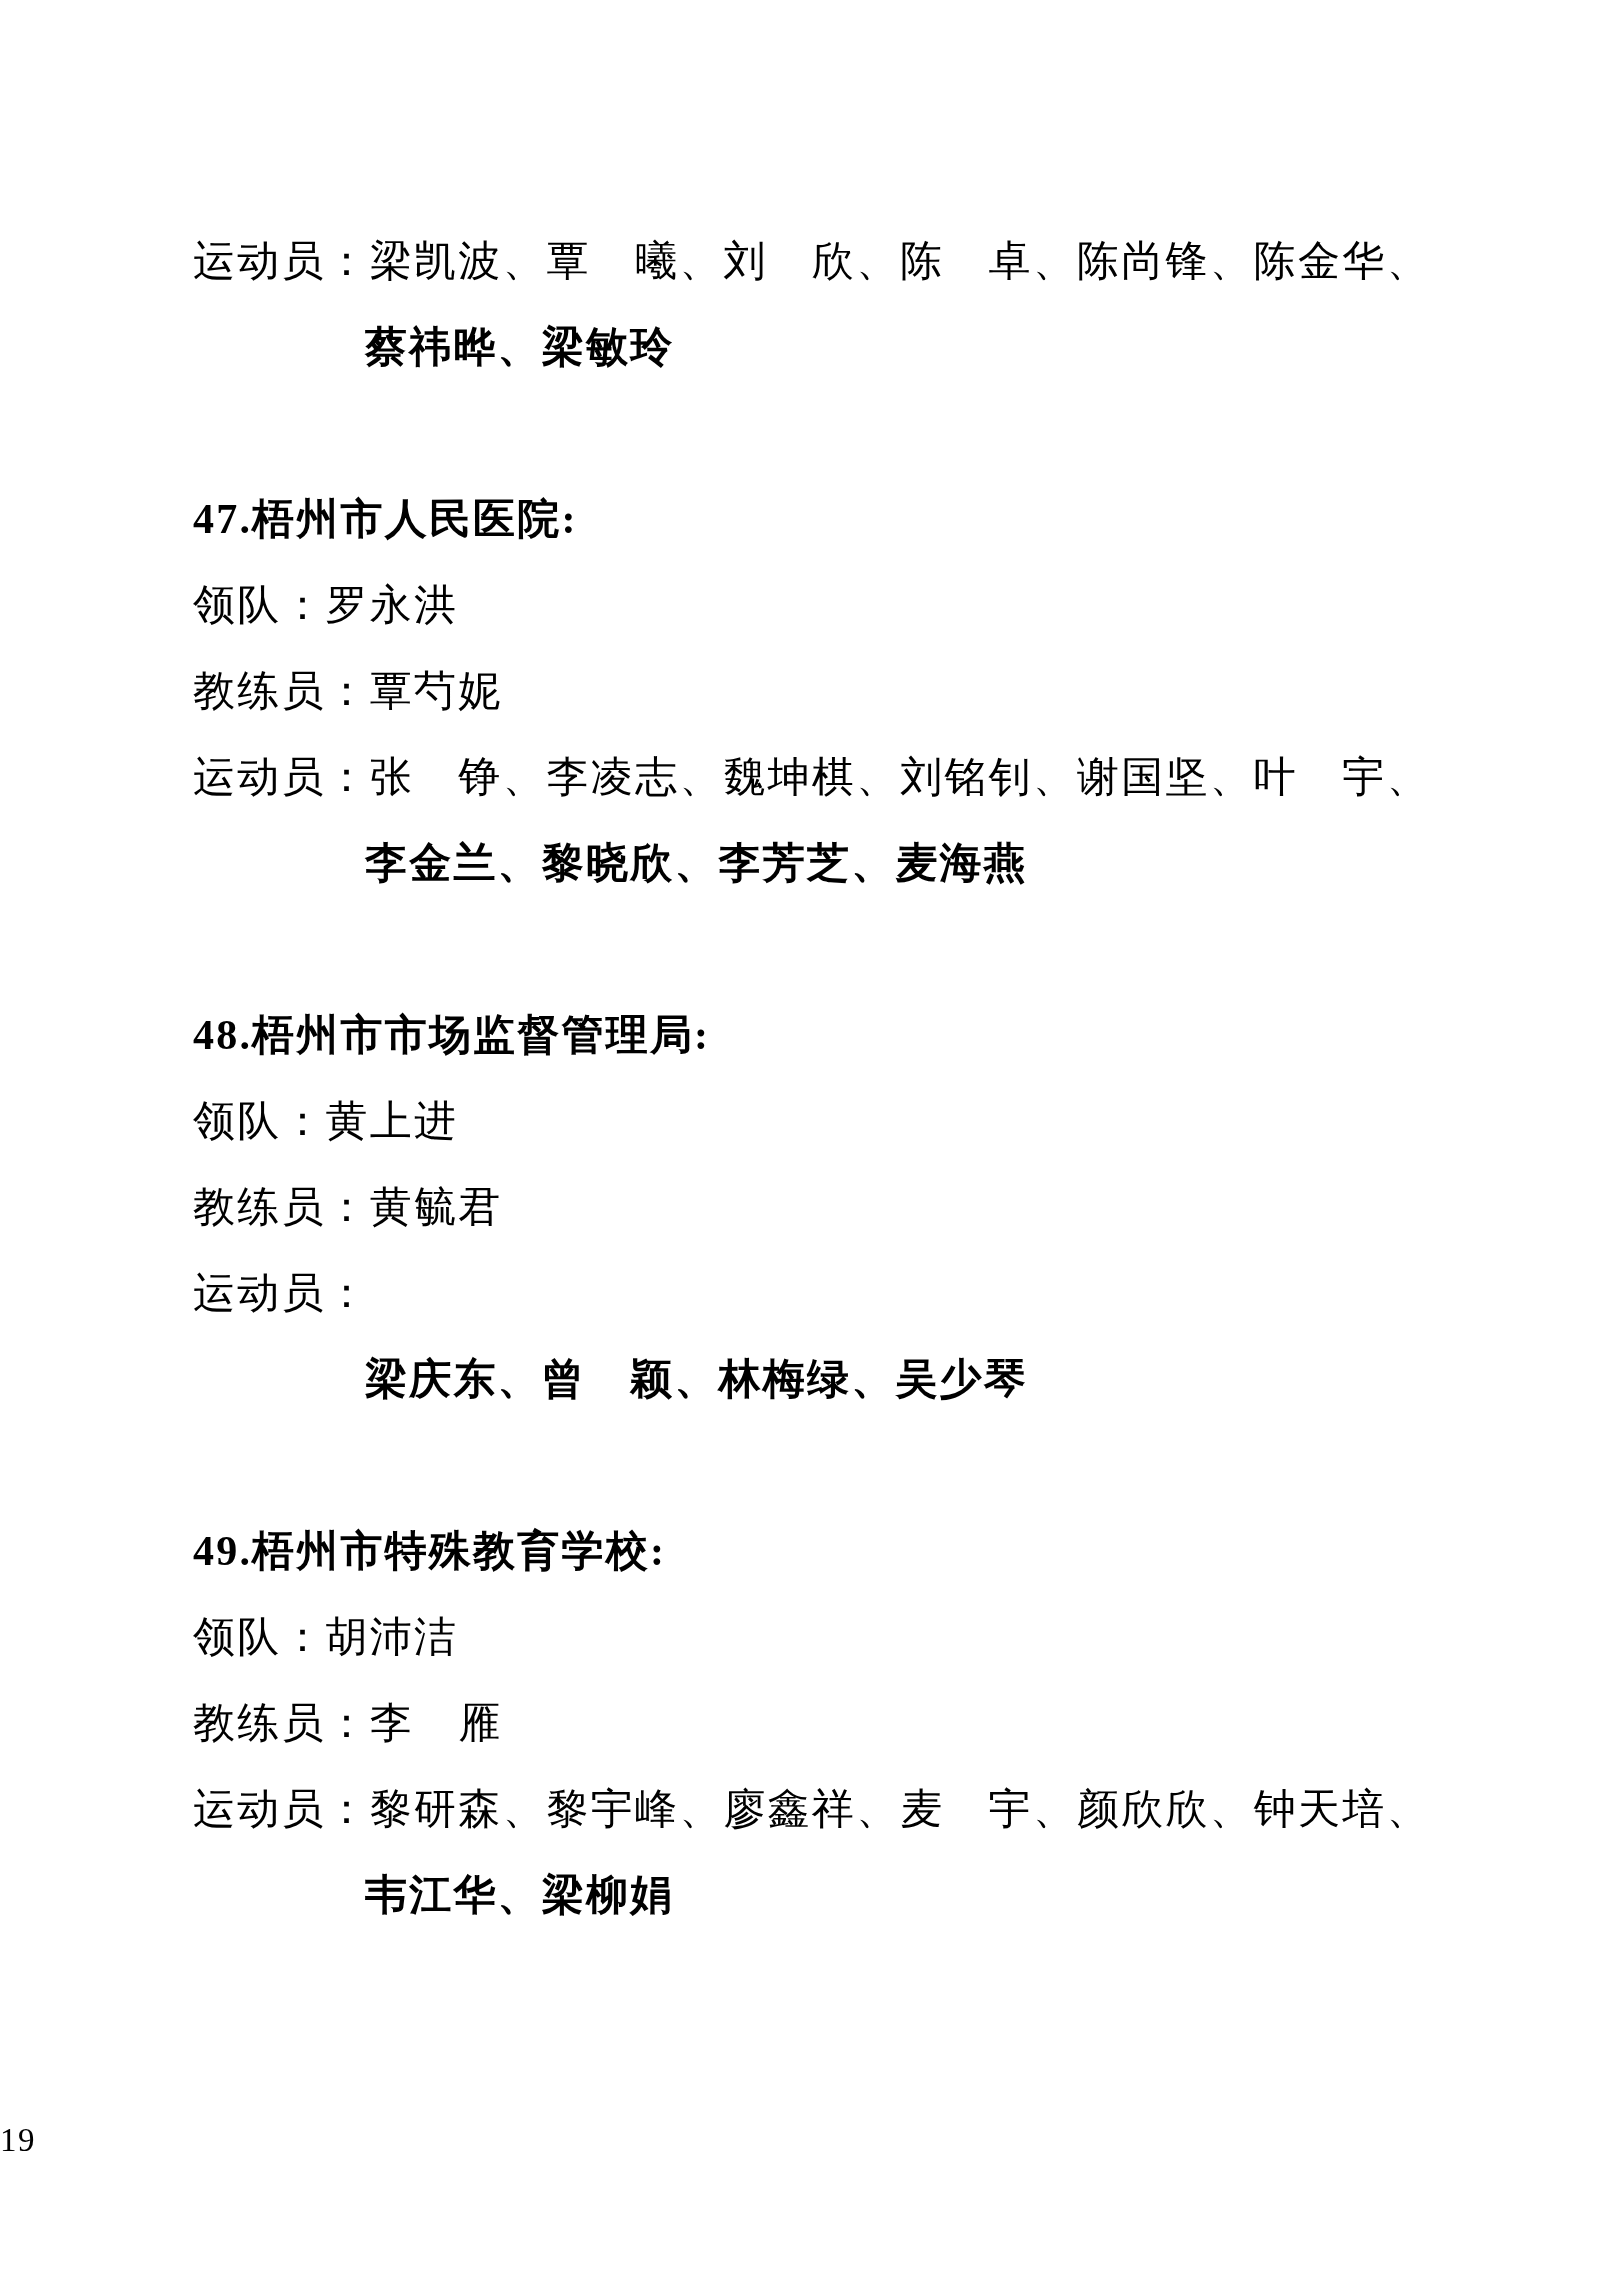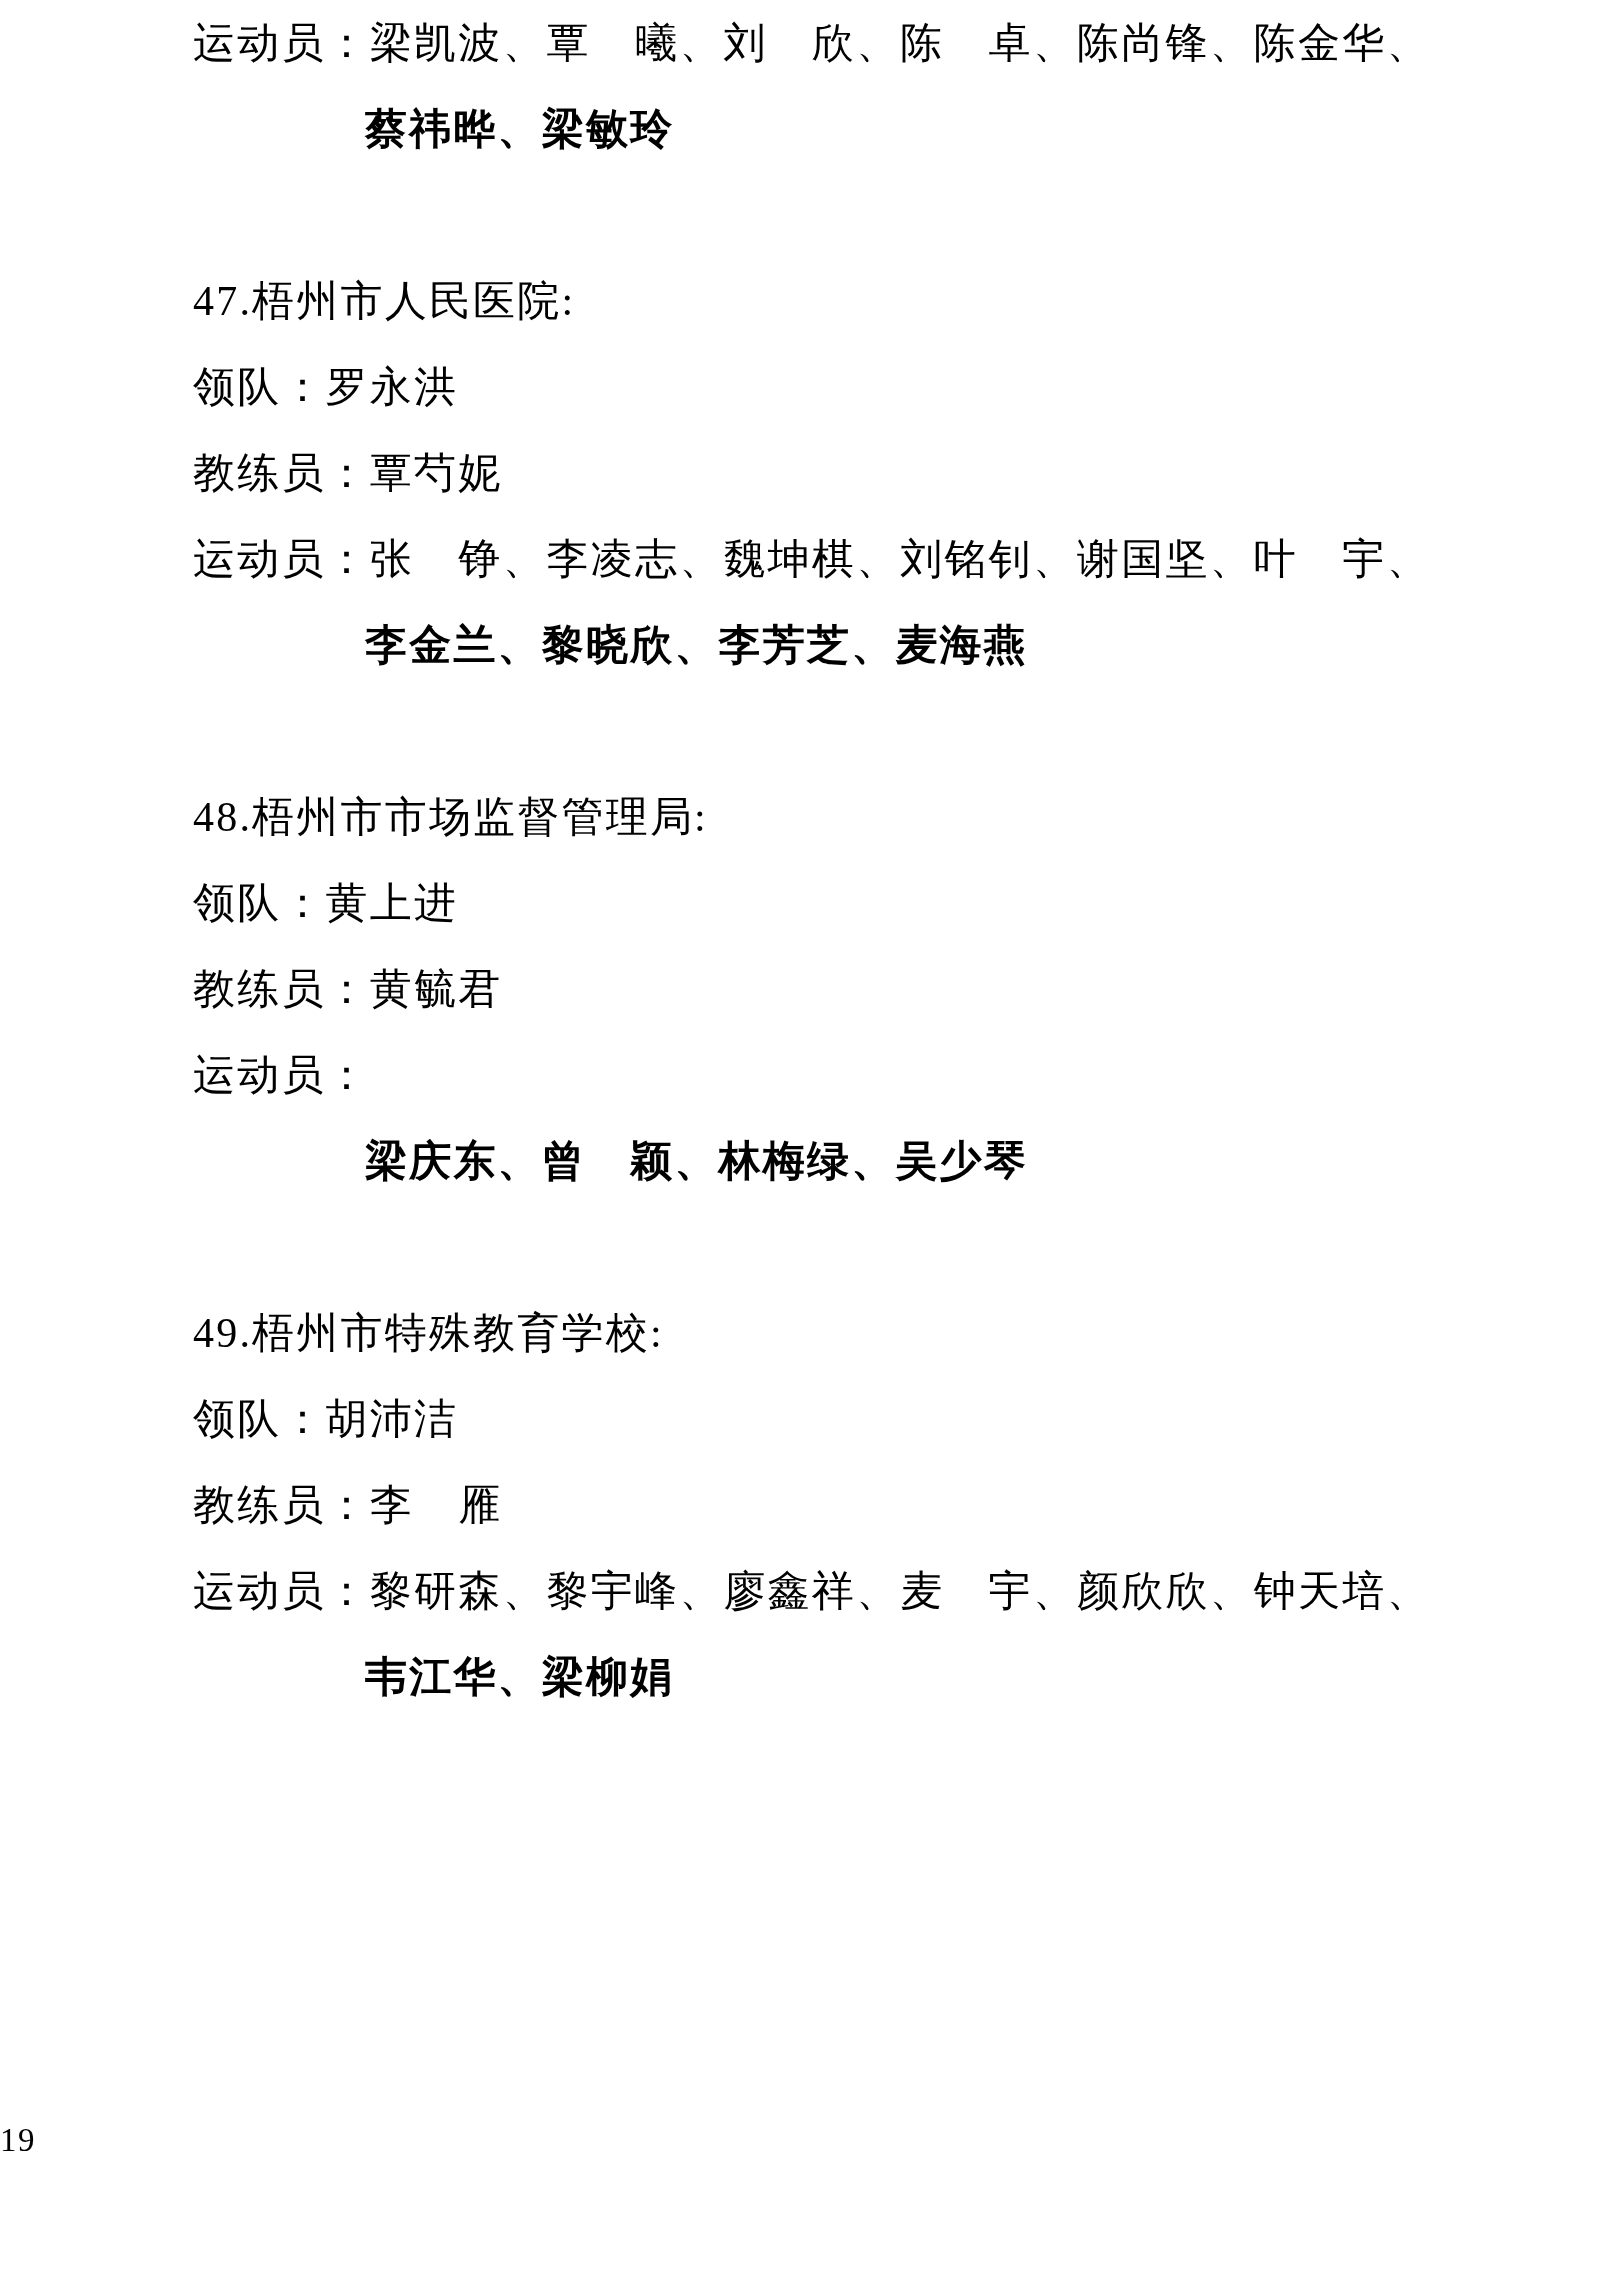--- a/index.html
+++ b/index.html
@@ -8,41 +8,42 @@
     background: #ffffff;
   }
   body {
     width: 1623px;
     height: 2295px;
     position: relative;
     color: #000000;
     font-family: "Liberation Serif", "DejaVu Serif", serif;
   }
   .content {
+    padding-top: 218px;
     padding-left: 193px;
     padding-right: 145px;
   }
   .line {
     height: 86px;
     display: flex;
     align-items: center;
     font-size: 42px;
     letter-spacing: 2.2px;
     white-space: pre;
     line-height: 1;
   }
   .line .label {
     display: inline;
   }
   .cont {
     padding-left: 172px; 
     font-weight: bold;
   }
   .heading {
-    font-weight: normal;
+    font-weight: bold;
   }
   .gap {
     height: 86px;
   }
   .page-number {
     position: absolute;
     top: 2122px;
     left: 0;
     width: 100%;
     text-align: left;

